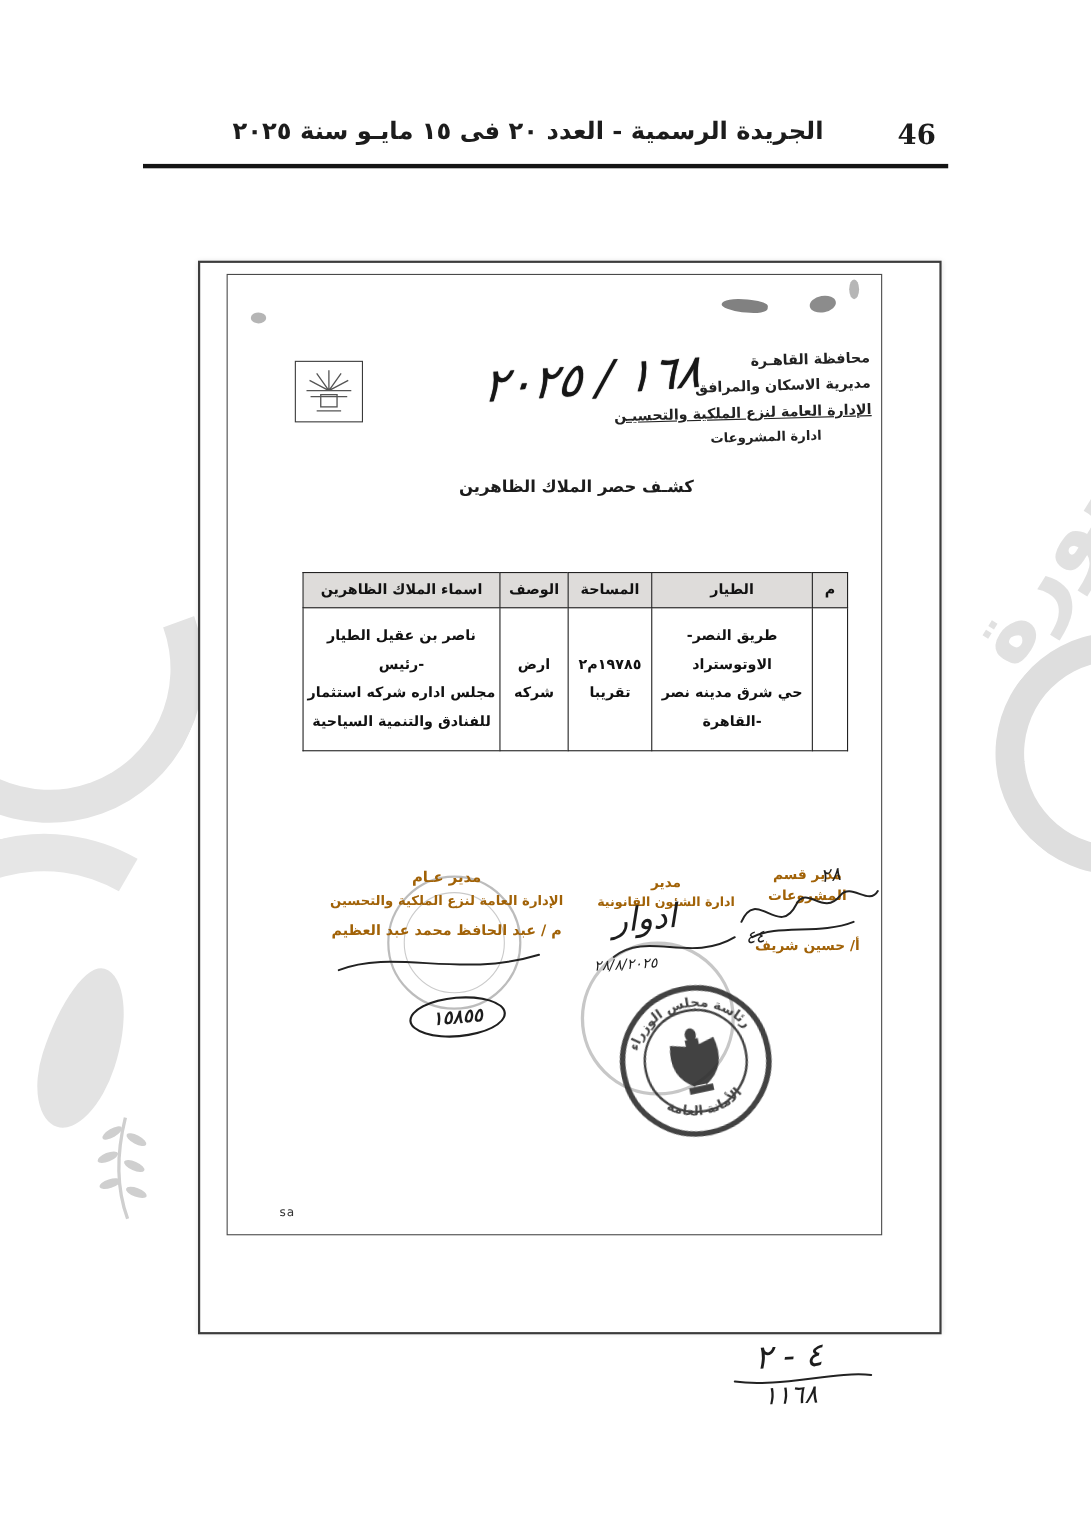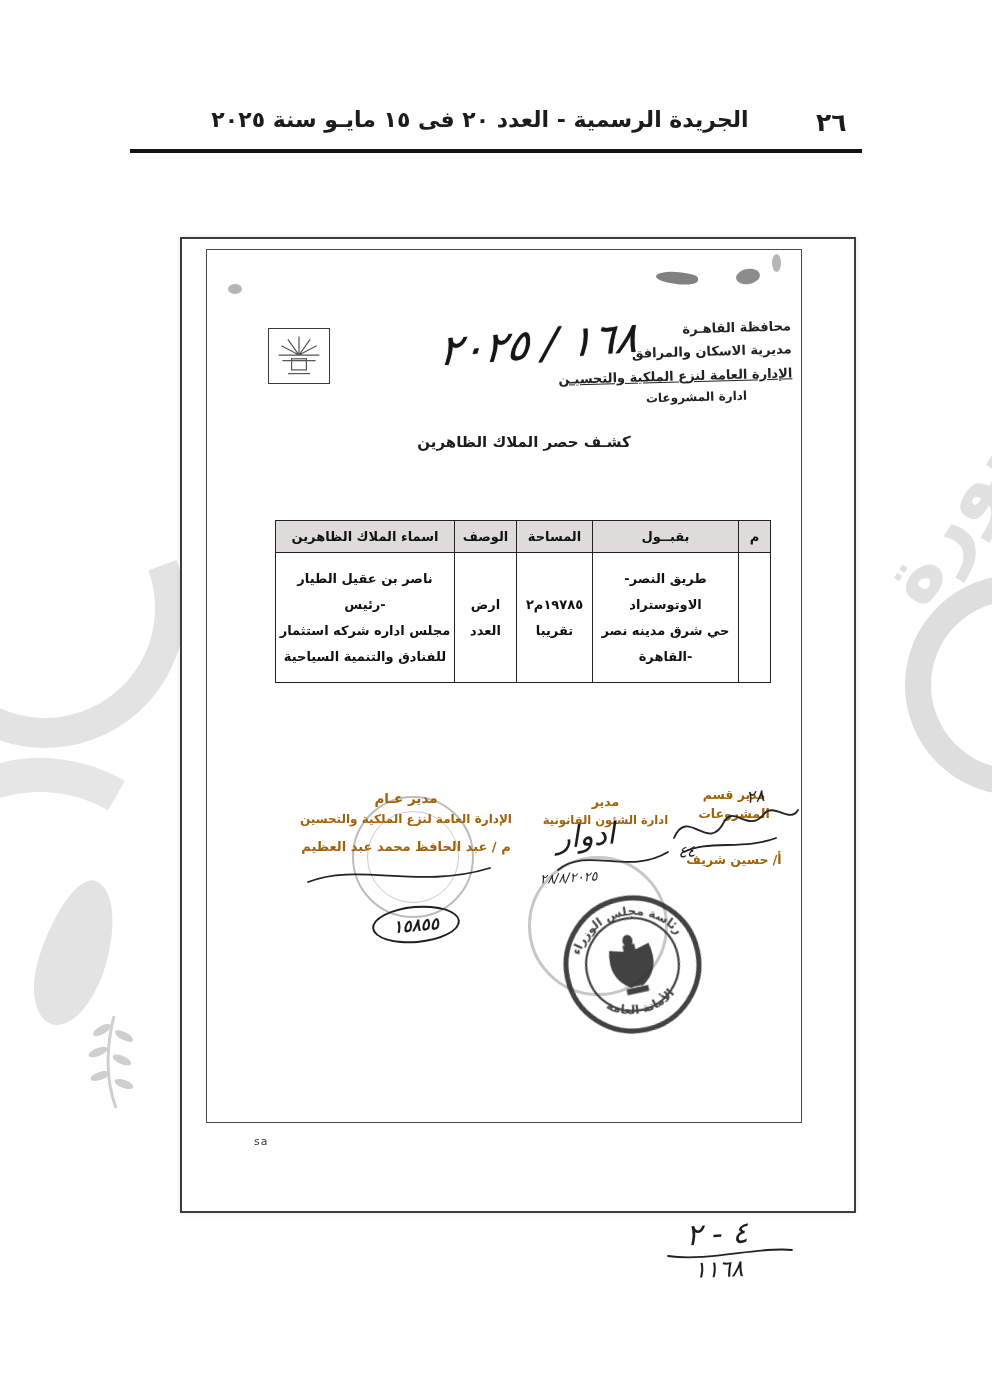--- a/index.html
+++ b/index.html
@@ -82,21 +82,21 @@
   .stamp-echo { position: absolute; left: 528px; top: 856px; width: 140px; height: 140px;
                 border-radius: 50%; border: 3px solid rgba(70,70,70,.3); }
   .stamp-main { position: absolute; left: 550px; top: 882px; width: 165px; height: 165px;
                 transform: rotate(-12deg); opacity: .9; filter: blur(.3px); }
   .stamp-main .ring { fill: none; stroke: #2e2e2e; stroke-width: 5; }
   .stamp-main .ring.thin { stroke-width: 2.2; }
   .stamp-main .emblem { fill: #2e2e2e; }
   .stamp-main .stamp-text { font-size: 12px; font-weight: bold; fill: #2e2e2e; }
 
   .scan-note { position: absolute; left: 254px; top: 1095px; font-size: 11px;
-               letter-spacing: 1px; color: #333; margin-top: 40px; }
+               letter-spacing: 1px; color: #333; }
 
   
   .hw-bottom-page { left: 686px; top: 1216px; font-size: 30px; transform: rotate(-3deg);
                     direction: ltr; white-space: nowrap; }
   .hw-bottom-serial { left: 694px; top: 1256px; font-size: 23px; transform: rotate(-2deg);
                       direction: ltr; }
 
   
   .wm-arc1 { position: absolute; left: -95px; top: 468px; width: 280px; height: 280px;
              border: 30px solid #e3e3e3; border-radius: 50%;
@@ -140,21 +140,21 @@
       <ellipse cx="26" cy="18" rx="10" ry="4" transform="rotate(-30 26 18)"></ellipse>
       <ellipse cx="48" cy="24" rx="10" ry="4" transform="rotate(28 48 24)"></ellipse>
       <ellipse cx="22" cy="40" rx="10" ry="4" transform="rotate(-22 22 40)"></ellipse>
       <ellipse cx="46" cy="48" rx="10" ry="4" transform="rotate(24 46 48)"></ellipse>
       <ellipse cx="24" cy="64" rx="10" ry="4" transform="rotate(-18 24 64)"></ellipse>
       <ellipse cx="48" cy="72" rx="10" ry="4" transform="rotate(20 48 72)"></ellipse>
     </g>
   </svg>
 
   <div class="gz-header">الجريدة الرسمية - العدد ٢٠ فى ١٥ مايـو سنة ٢٠٢٥</div>
-  <div class="gz-pagenum">٢٦</div>
+  <div class="gz-pagenum">46</div>
   <div class="gz-rule"></div>
 
   <div class="outer-frame"></div>
   <div class="inner-frame"></div>
 
   <div class="speck speck1"></div>
   <div class="speck speck2"></div>
   <div class="speck speck3"></div>
   <div class="speck speck4"></div>
 
@@ -184,36 +184,36 @@
     <colgroup>
       <col style="width:32px">
         <col style="width:146px">
         <col style="width:76px">
         <col style="width:62px">
         <col style="width:179px">
     </colgroup>
     <thead>
       <tr>
         <th>م</th>
-        <th>بقبــول</th>
+        <th>الطيار</th>
         <th>المساحة</th>
         <th>الوصف</th>
         <th>اسماء الملاك الظاهرين</th>
       </tr>
     </thead>
     <tbody>
       <tr>
         <td></td>
         <td>طريق النصر-
 الاوتوستراد
 حي شرق مدينه نصر
 -القاهرة</td>
         <td>١٩٧٨٥م٢
 تقريبا</td>
-        <td>ارض العدد</td>
+        <td>ارض شركه</td>
         <td>ناصر بن عقيل الطيار -رئيس
 مجلس اداره شركه استثمار
 للفنادق والتنمية السياحية</td>
       </tr>
     </tbody>
   </table>
 
 
   <div class="sig sig-projects">
     <div>مدير قسم</div>

